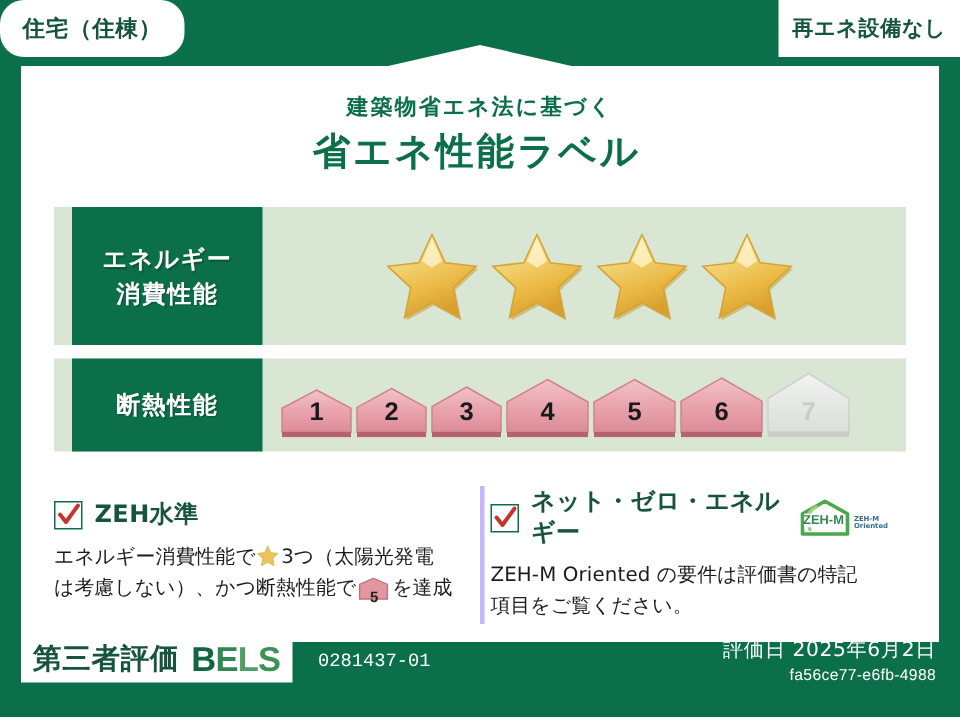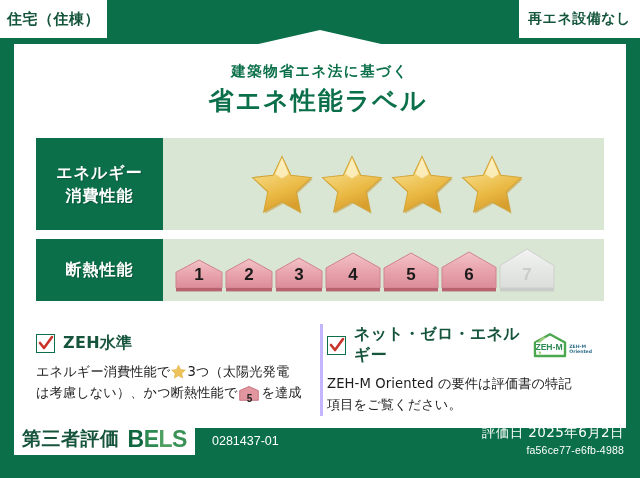--- a/index.html
+++ b/index.html
@@ -26,21 +26,21 @@
   
   .tag {
     position: absolute;
     z-index: 6;
     background: #ffffff;
     color: #14553c;
     font-weight: 700;
     letter-spacing: 0.5px;
     display: flex; align-items: center; justify-content: center;
   }
-  .tag-left  { left: 0;  top: 0; width: 107px; height: 38px; font-size: 15px; }
+  .tag-left  { left: 0;  top: 0; width: 123px; height: 38px; font-size: 15px; border-radius: 16px; }
   .tag-right { right: 0; top: 0; width: 121px; height: 38px; font-size: 14px; }
 
   
   .body-white {
     position: absolute;
     left: 14px; top: 44px; right: 14px; bottom: 50px;
     background: #ffffff;
     z-index: 3;
   }
 
@@ -67,20 +67,21 @@
   
   .rows {
     position: absolute;
     left: 22px; right: 22px; top: 94px;
   }
   .perf-row {
     display: flex;
     align-items: stretch;
     background: #d9e6d3;
     margin-bottom: 9px;
+    padding-left: 12px;
   }
   .perf-label {
     background: #0b7049;
     color: #ffffff;
     width: 127px;
     flex: 0 0 127px;
     display: flex;
     flex-direction: column;
     align-items: center;
     justify-content: center;
@@ -192,21 +193,21 @@
     font-size: 23px;
     font-weight: 700;
     letter-spacing: -0.5px;
     display: inline-block;
   }
   .bels-mark .b1 { color: #10663f; }
   .bels-mark .b2 { color: #2f8a52; }
   .bels-mark .b3 { color: #4f9f62; }
   .bels-mark .b4 { color: #3b9257; }
   .bels-id {
-    font-family: Liberation Sans, sans-serif;
+    font-family: Liberation Mono, monospace;
     font-size: 12.5px;
     color: #ffffff;
     position: absolute;
     left: 212px; top: 16px;
   }
   .foot-right {
     position: absolute;
     right: 16px; top: 6px;
     text-align: right;
     color: #ffffff;

